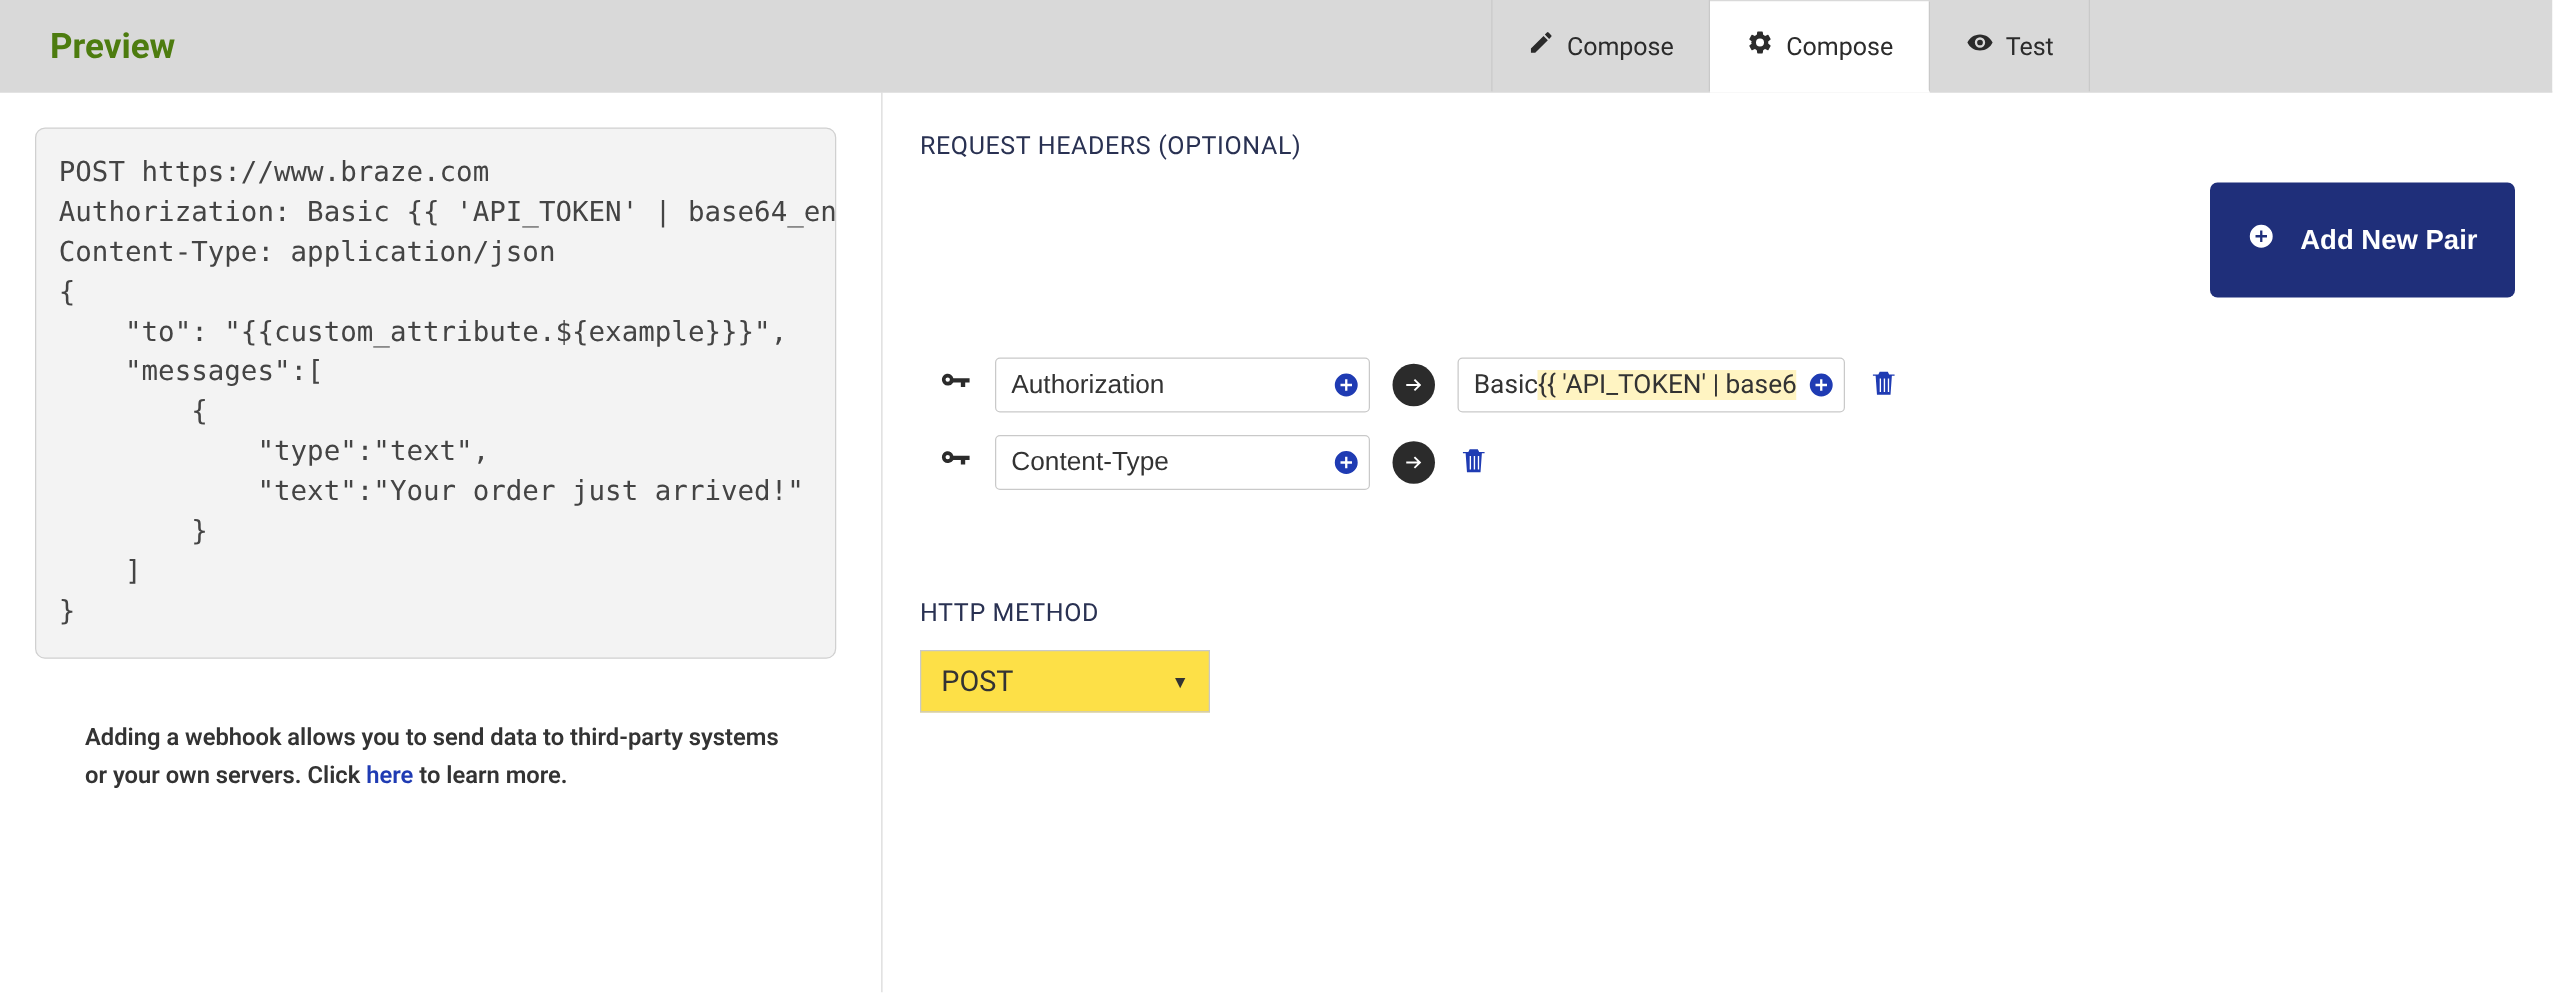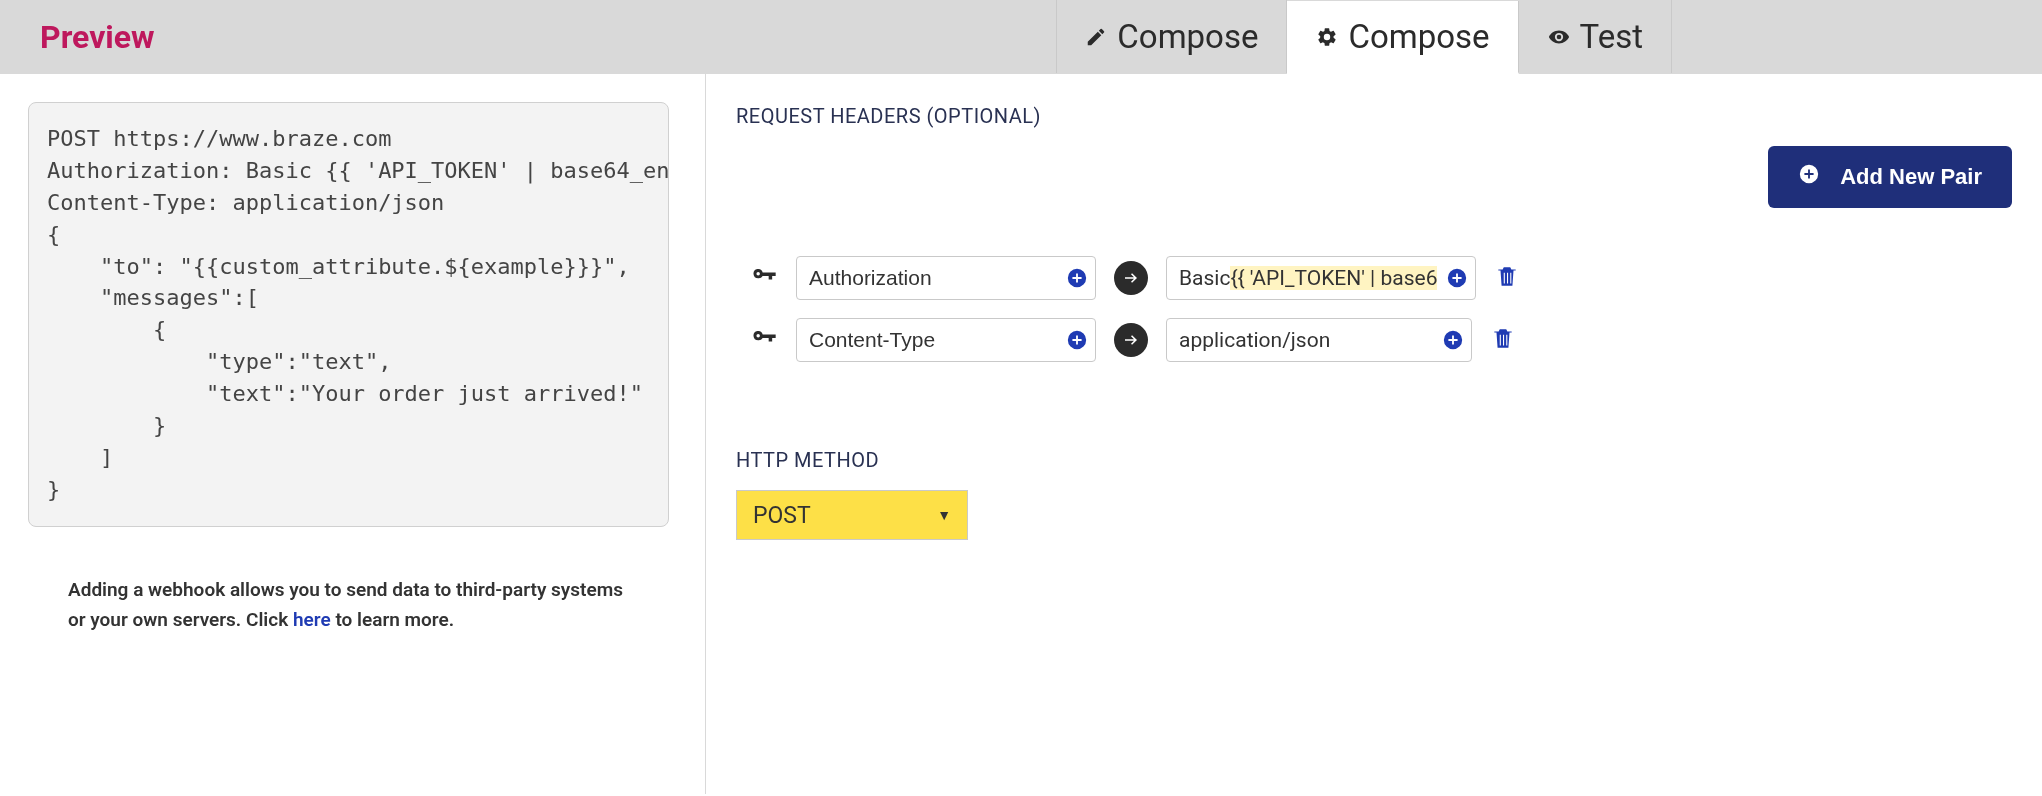--- a/index.html
+++ b/index.html
@@ -9,39 +9,39 @@
       color: #1e2a4a;
     }
     .top-bar {
       display: flex;
       align-items: center;
       background: #d9d9d9;
       height: 74px;
       border-bottom: 1px solid #d9d9d9;
     }
     .preview-title {
-      font-size: 32px;
+      font-size: 28px;
       font-weight: 700;
-      color: #be185d;
+      color: #4d7c0f;
       padding-left: 40px;
       flex: 0 0 auto;
     }
     .spacer { flex: 1; }
     .tabs {
       display: flex;
       height: 100%;
       align-items: stretch;
       margin-right: 370px;
     }
     .tab {
       display: flex;
       align-items: center;
       gap: 10px;
       padding: 0 28px;
-      font-size: 33px;
+      font-size: 20px;
       color: #2b2b2b;
       cursor: pointer;
       border-right: 1px solid #c9c9c9;
       border-left: 1px solid transparent;
       background: #d9d9d9;
     }
     .tab:first-child { border-left: 1px solid #c9c9c9; }
     .tab.active {
       background: #fff;
       border-bottom: 2px solid #fff;
@@ -94,21 +94,21 @@
     .add-pair-row {
       display: flex;
       justify-content: flex-end;
       margin-bottom: 48px;
     }
     .add-pair-btn {
       background: #1f2f7a;
       color: #fff;
       border: none;
       border-radius: 6px;
-      padding: 17px 30px;
+      padding: 32px 30px;
       font-size: 22px;
       font-weight: 600;
       display: flex;
       align-items: center;
       gap: 20px;
       cursor: pointer;
     }
     .add-pair-btn svg { width: 22px; height: 22px; fill: #fff; }
     .header-rows { display: flex; flex-direction: column; gap: 18px; padding-left: 14px; }
     .header-row {
@@ -300,30 +300,20 @@
             <svg viewBox="0 0 24 24">
                 <path d="M12 2a10 10 0 1 0 0 20 10 10 0 0 0 0-20zm5 11h-4v4h-2v-4H7v-2h4V7h2v4h4v2z"></path>
               </svg>
           </span>
         </div>
         <span class="arrow-circle">
           <svg viewBox="0 0 24 24">
               <path d="M4 11h12l-4-4 1.4-1.4L20 12l-6.6 6.4L12 17l4-4H4z"></path>
             </svg>
         </span>
-        <div class="input-wrap value">
-          <div class="hdr-input hdr-input-div">
-            <span>application/json</span>
-          </div>
-          <span class="plus-inside">
-            <svg viewBox="0 0 24 24">
-                <path d="M12 2a10 10 0 1 0 0 20 10 10 0 0 0 0-20zm5 11h-4v4h-2v-4H7v-2h4V7h2v4h4v2z"></path>
-              </svg>
-          </span>
-        </div>
         <span class="trash">
           <svg viewBox="0 0 24 24">
               <path d="M6 7h12l-1 14H7L6 7zm3 2v10h1V9H9zm3 0v10h1V9h-1zm3 0v10h1V9h-1zM9 4h6l1 2h4v1H4V6h4l1-2z"></path>
             </svg>
         </span>
       </div>
 
     </div>
 
     <div class="method-section">

